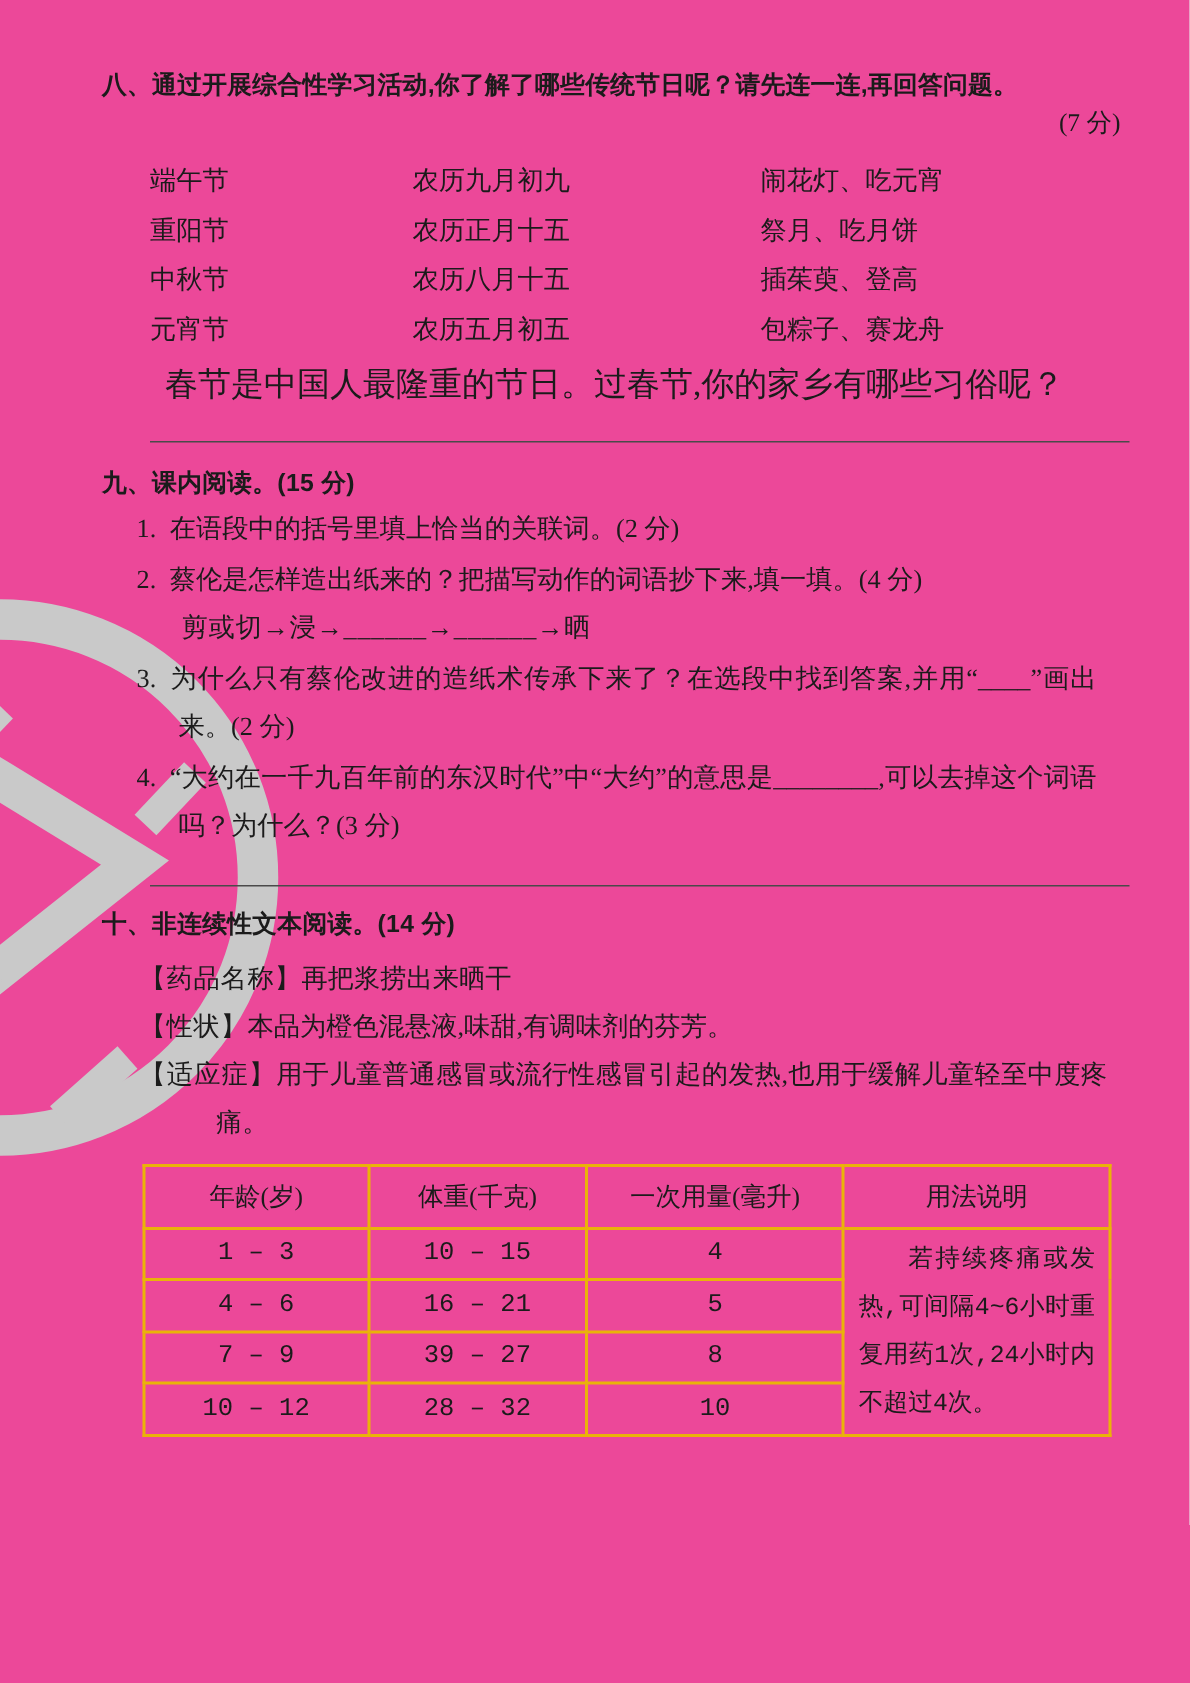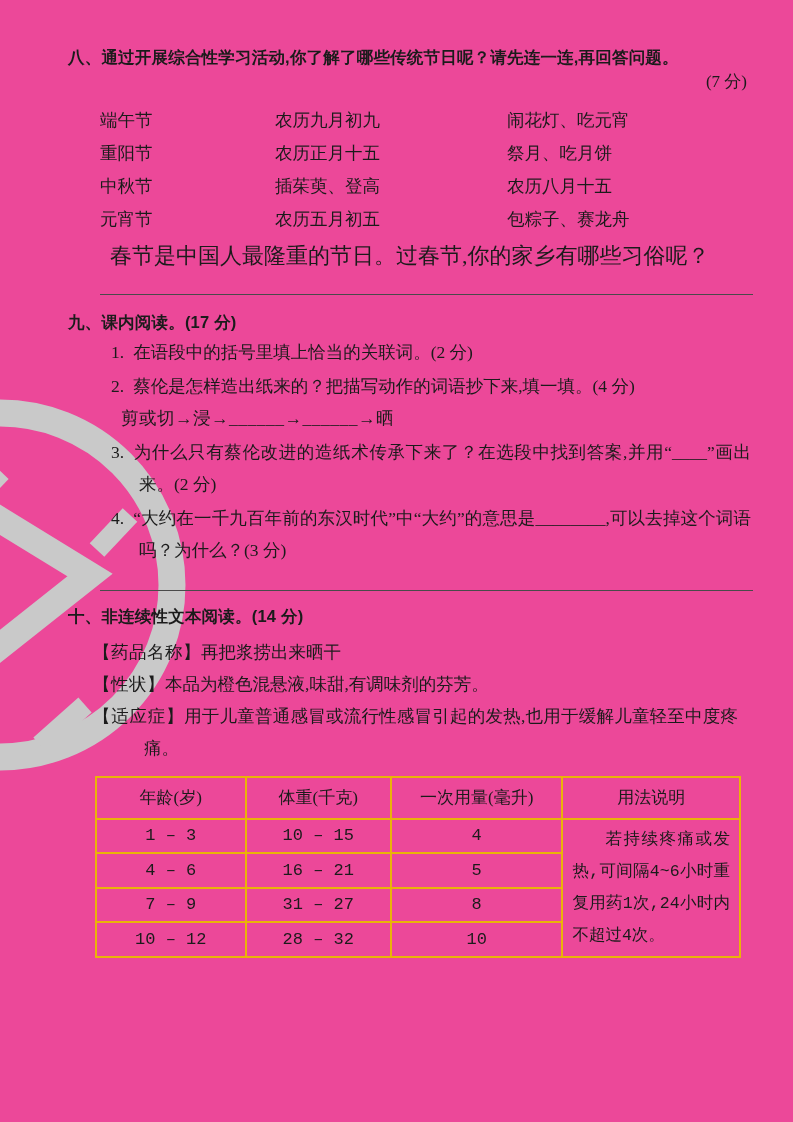--- a/index.html
+++ b/index.html
@@ -59,21 +59,21 @@
   .sec9 { margin-top: 14px; }
   .passage {
     margin: 6px 0 0 25px;
     width: 634px;
     font-size: 17.5px;
     line-height: 36px;
     text-align: justify;
     text-indent: 2em;
   }
   .question {
-    margin-left: 43px;
+    margin-left: 23px;
     width: 640px;
     font-size: 17.5px;
     line-height: 32.5px;
     text-align: justify;
     padding-left: 28px;
     text-indent: -28px;
     margin-top: 1px;
   }
   .question .qnum { padding-right: 9px; }
   .q-sub {
@@ -147,34 +147,34 @@
       <div class="match-grid">
         <span>端午节</span>
         <span>农历九月初九</span>
         <span>闹花灯、吃元宵</span>
 
         <span>重阳节</span>
         <span>农历正月十五</span>
         <span>祭月、吃月饼</span>
 
         <span>中秋节</span>
+        <span>农历八月十五</span>
         <span>插茱萸、登高</span>
-        <span>农历八月十五</span>
 
         <span>元宵节</span>
         <span>农历五月初五</span>
         <span>包粽子、赛龙舟</span>
       </div>
 
       <p class="plain-para">春节是中国人最隆重的节日。过春节,你的家乡有哪些习俗呢？</p>
       <div class="answer-line"></div>
     </section>
 
     <section class="sec9">
-      <div class="sec-heading">九、课内阅读。(17 分)</div>
+      <div class="sec-heading">九、课内阅读。(15 分)</div>
 
 
       <div class="question">
         <span class="qnum">1.</span><span>在语段中的括号里填上恰当的关联词。(2 分)</span>
       </div>
 
       <div class="question">
         <span class="qnum">2.</span><span>蔡伦是怎样造出纸来的？把描写动作的词语抄下来,填一填。(4 分)</span>
       </div>
       <div class="q-sub">剪或切→浸→______→______→晒</div>
@@ -229,21 +229,21 @@
               <div class="usage-note">若持续疼痛或发热,可间隔4~6小时重复用药1次,24小时内不超过4次。</div>
             </td>
           </tr>
           <tr>
             <td>4 – 6</td>
             <td>16 – 21</td>
             <td>5</td>
           </tr>
           <tr>
             <td>7 – 9</td>
-            <td>31 – 27</td>
+            <td>39 – 27</td>
             <td>8</td>
           </tr>
           <tr>
             <td>10 – 12</td>
             <td>28 – 32</td>
             <td>10</td>
           </tr>
         </tbody>
       </table>
     </section>

